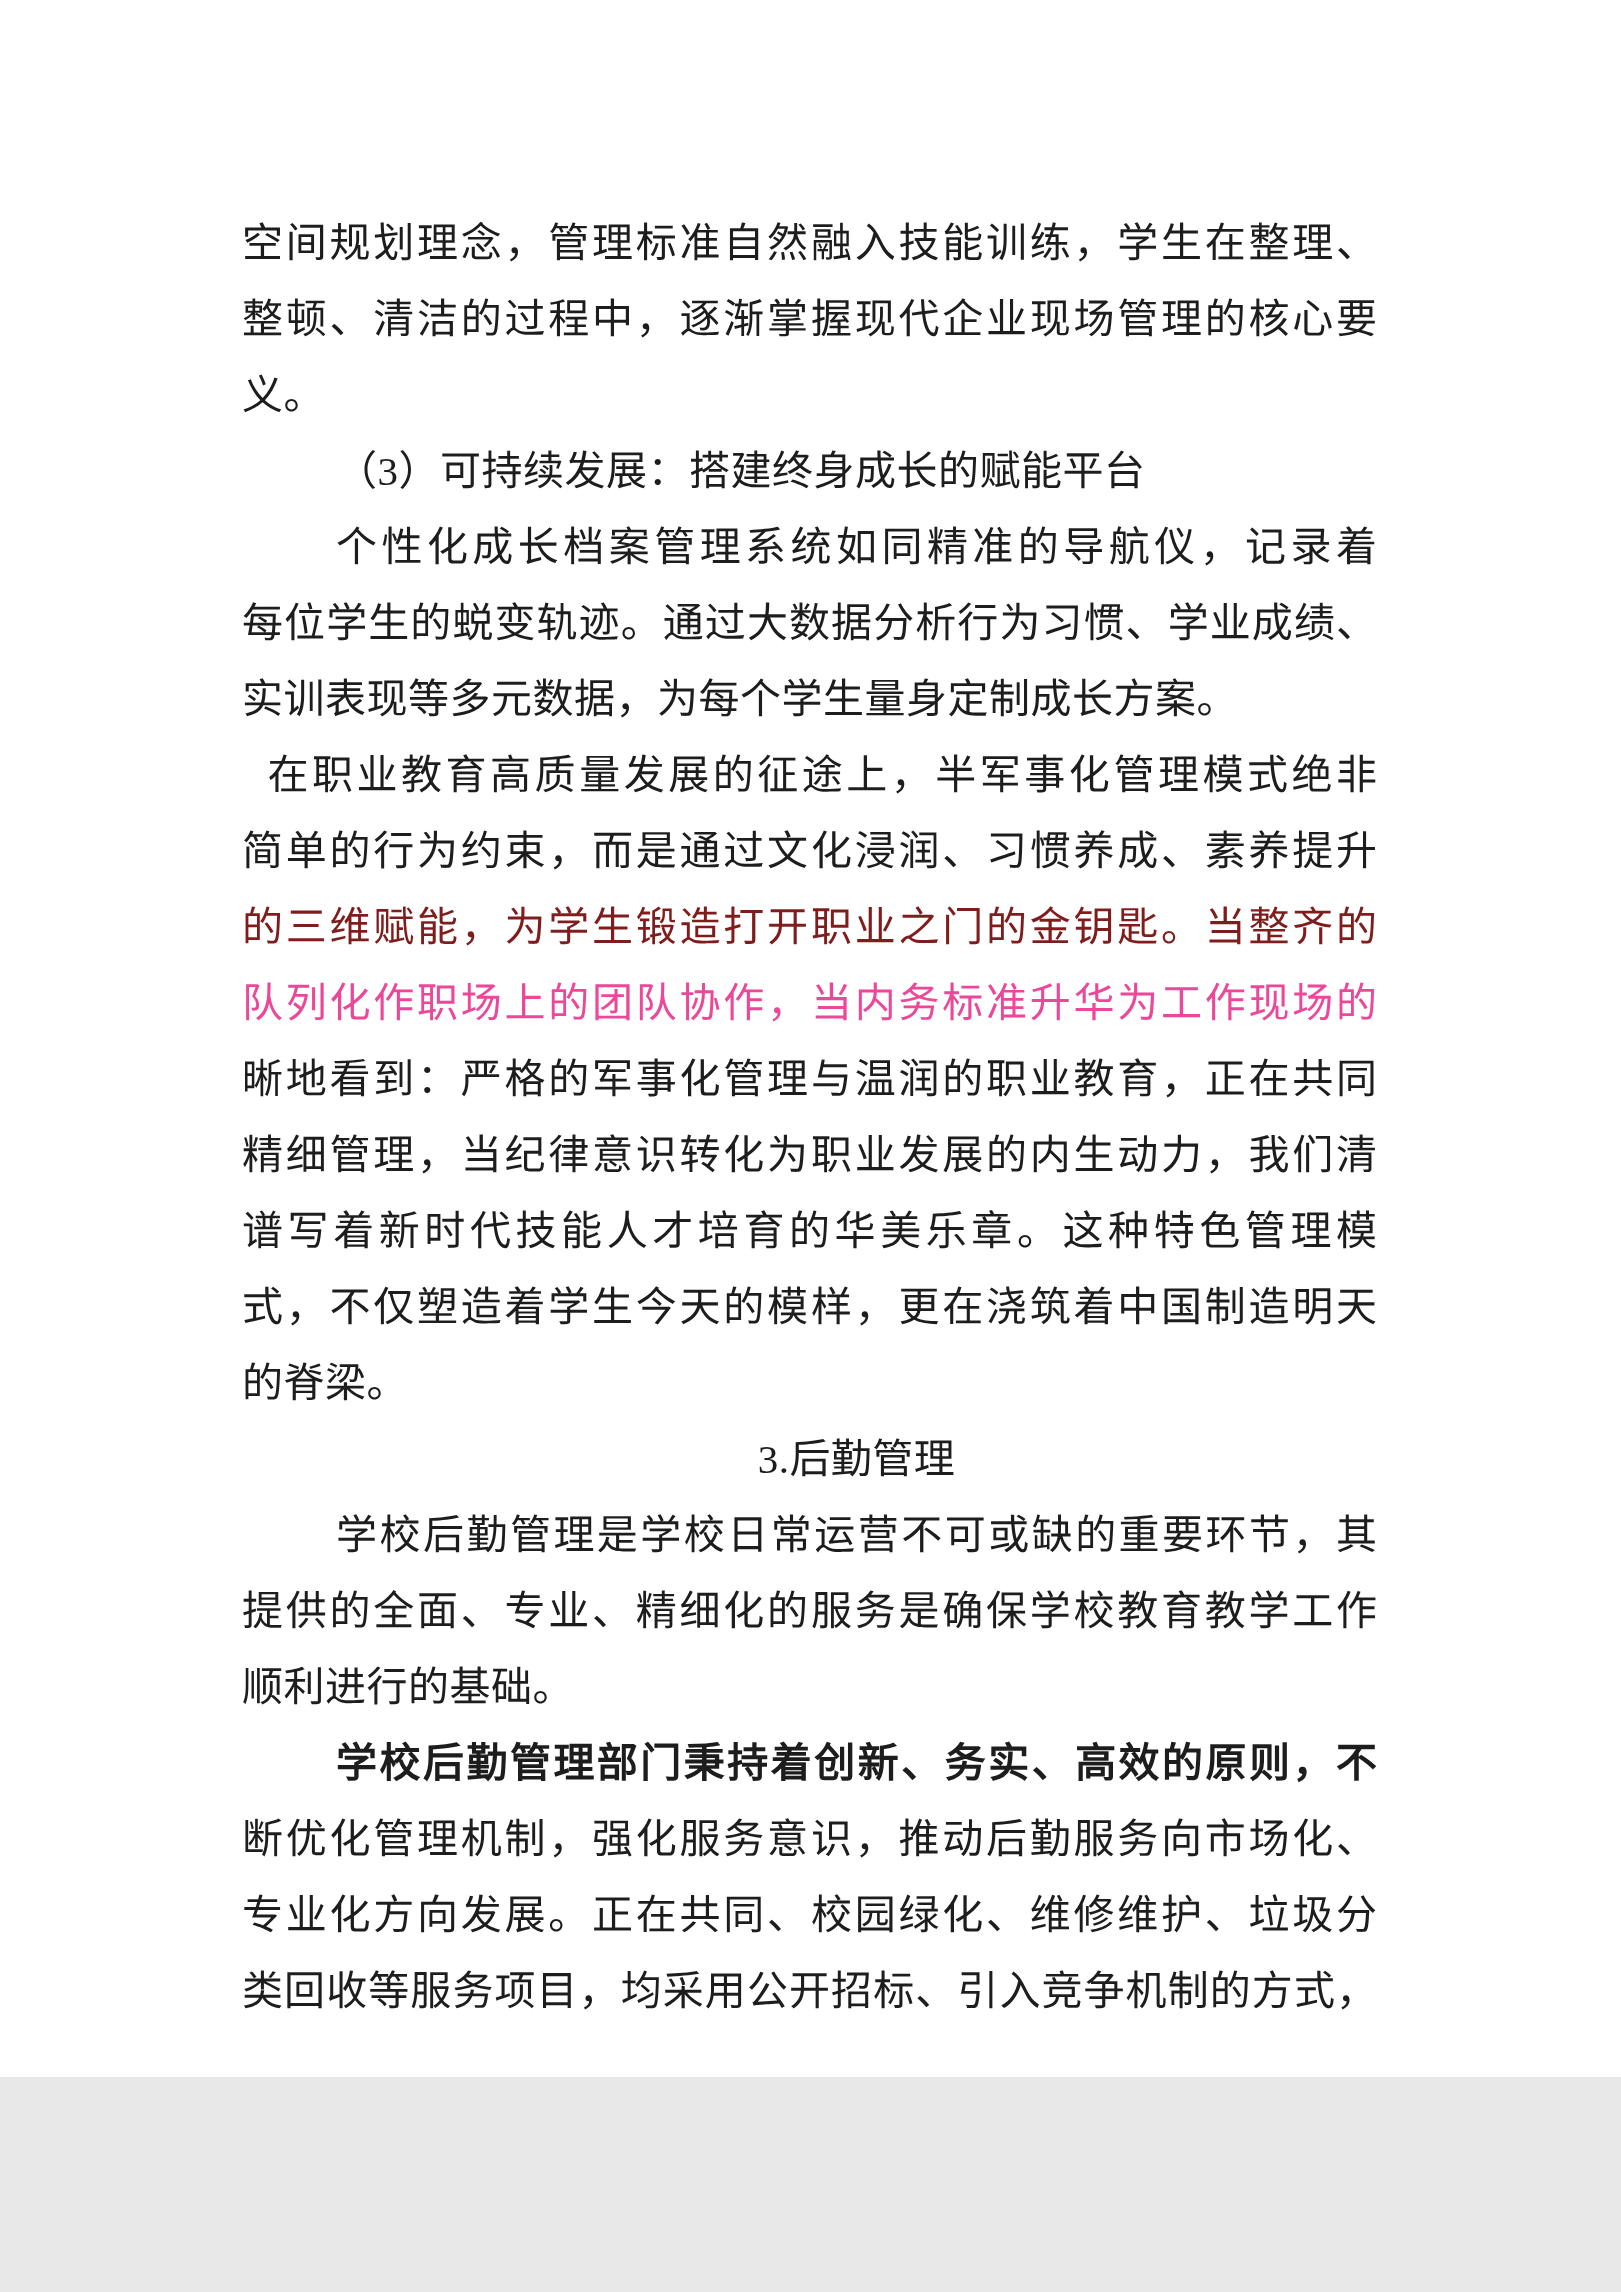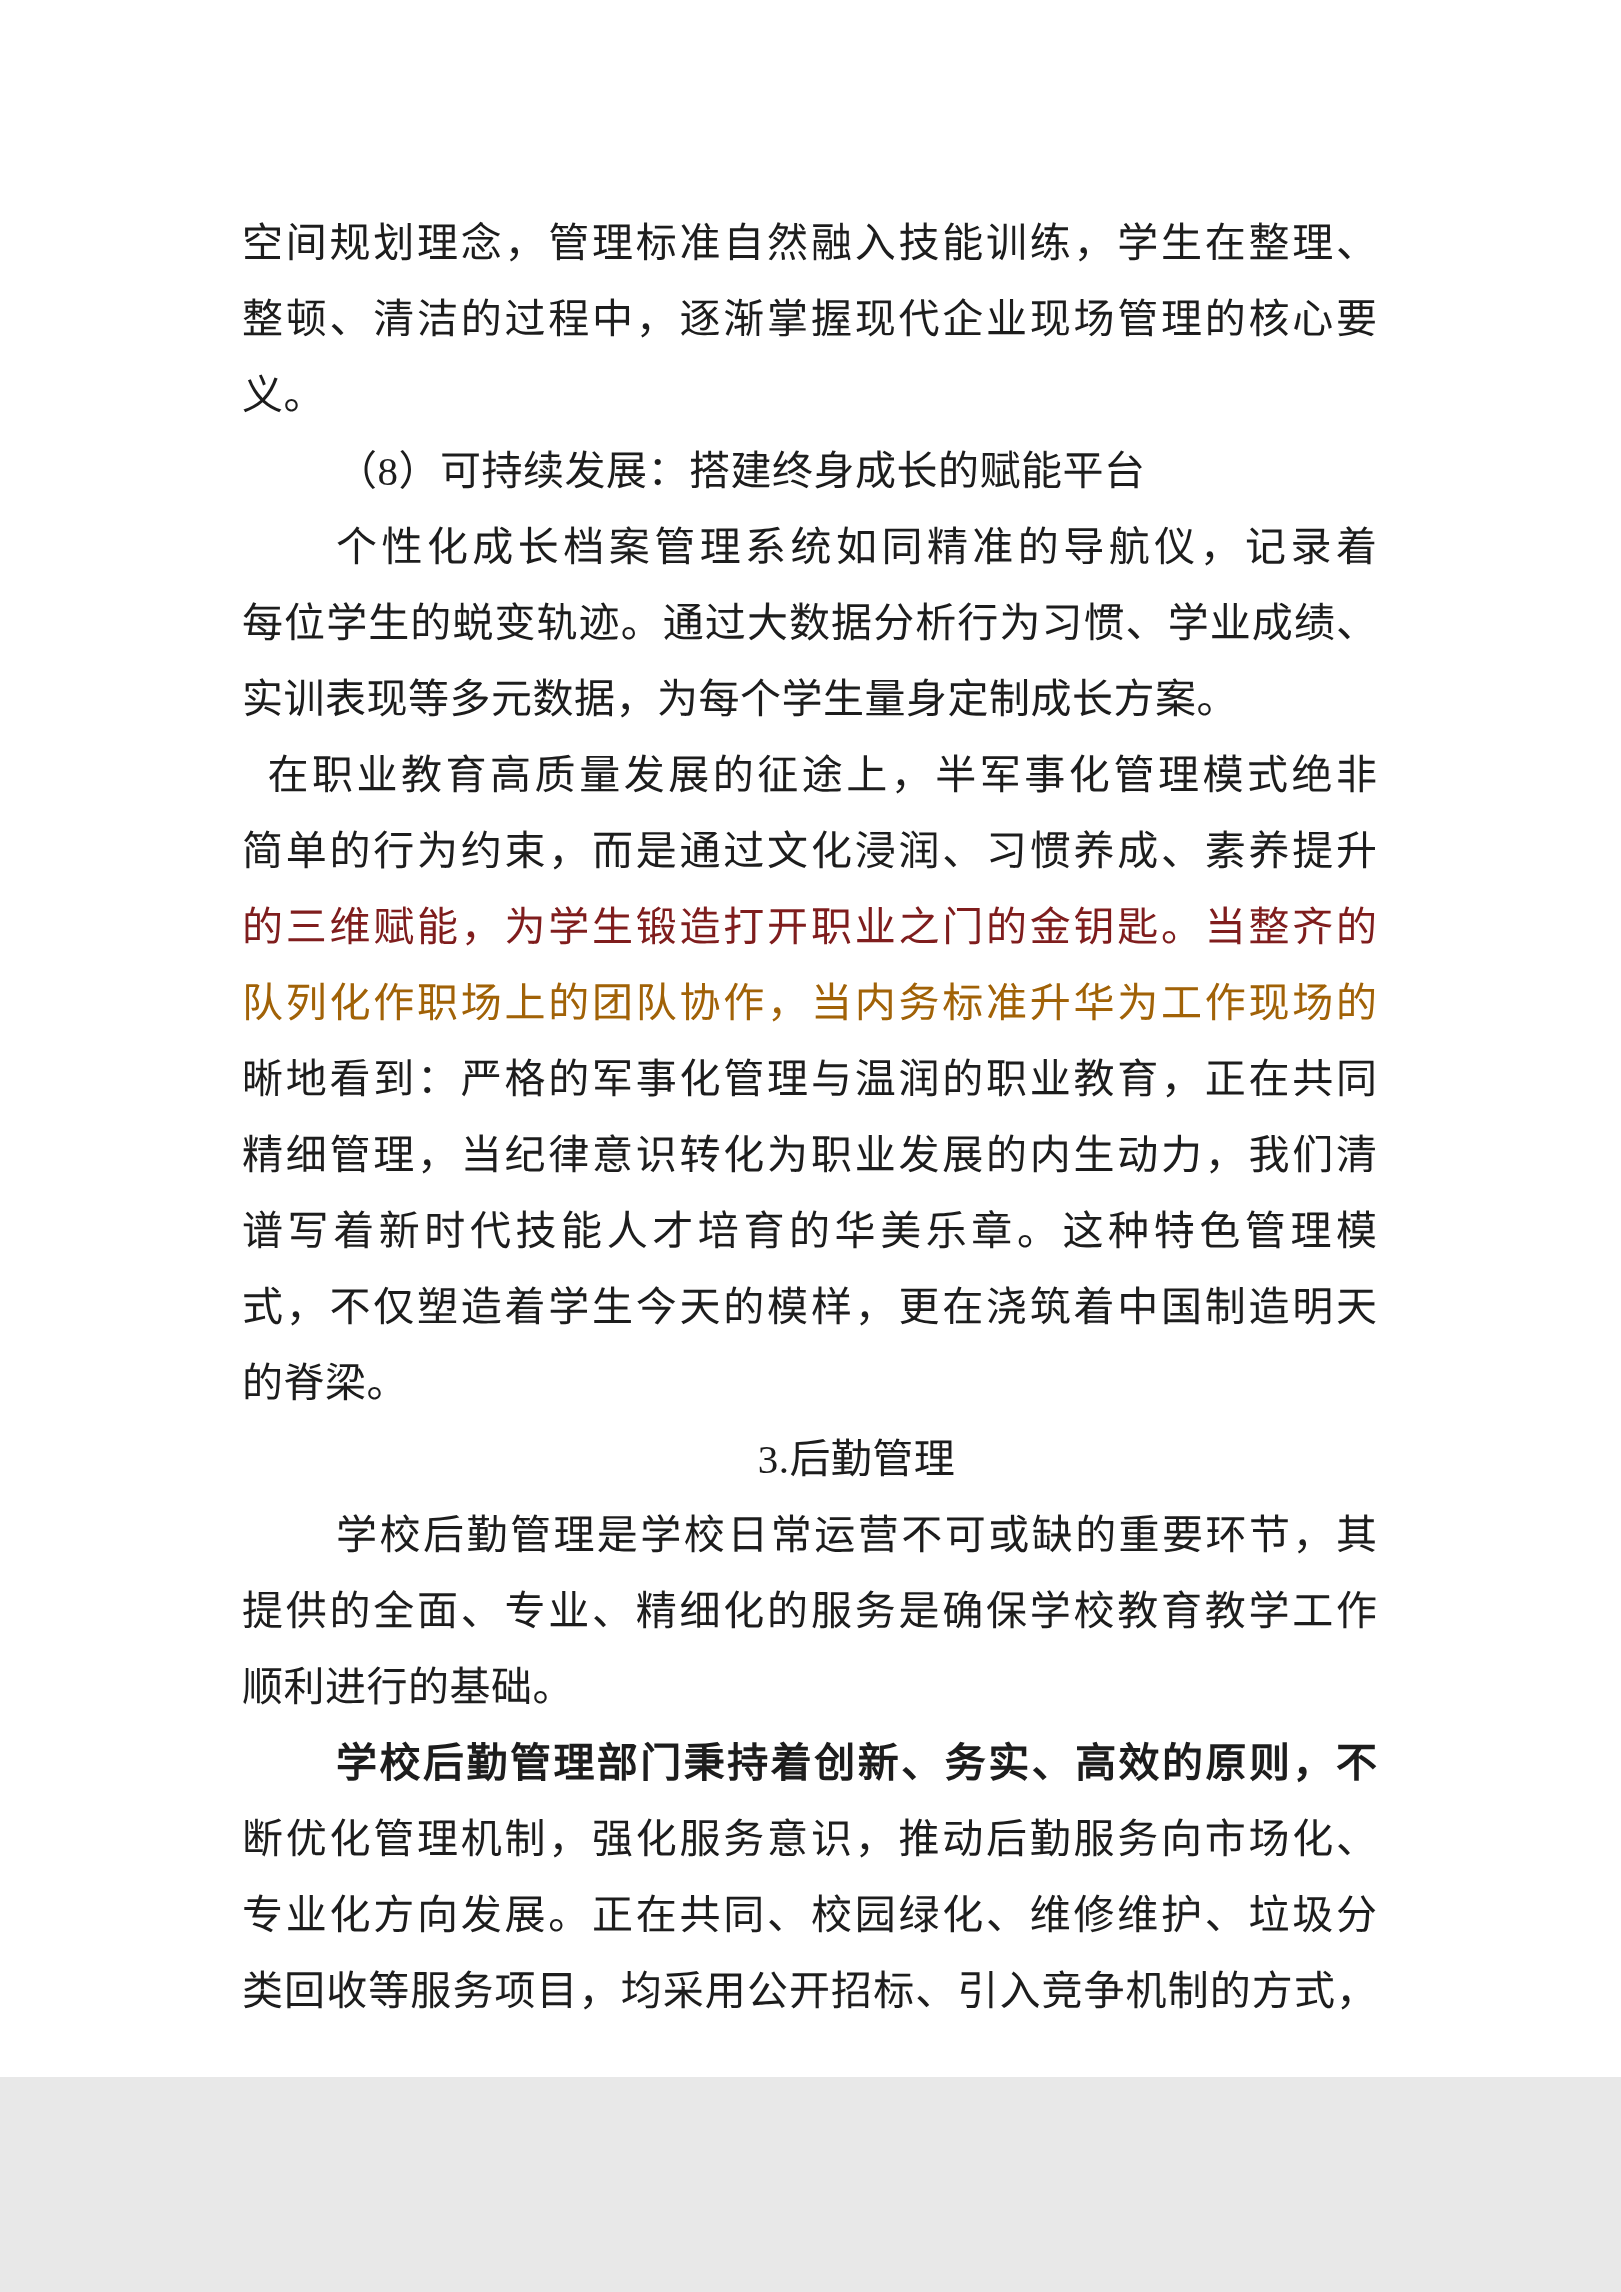--- a/index.html
+++ b/index.html
@@ -49,28 +49,28 @@
   }
 </style>
 </head>
 <body>
 
 <div class="page">
   <div class="text-block">
       <div class="line justify" style="text-indent: 0px; color: rgb(29, 29, 29);">空间规划理念，管理标准自然融入技能训练，学生在整理、</div>
       <div class="line justify" style="text-indent: 0px; color: rgb(29, 29, 29);">整顿、清洁的过程中，逐渐掌握现代企业现场管理的核心要</div>
       <div class="line" style="text-indent: 0px; color: rgb(29, 29, 29);">义。</div>
-      <div class="line" style="text-indent: 94px; color: rgb(29, 29, 29);">（8）可持续发展：搭建终身成长的赋能平台</div>
+      <div class="line" style="text-indent: 94px; color: rgb(29, 29, 29);">（3）可持续发展：搭建终身成长的赋能平台</div>
       <div class="line justify" style="text-indent: 94px; color: rgb(29, 29, 29);">个性化成长档案管理系统如同精准的导航仪，记录着</div>
       <div class="line justify" style="text-indent: 0px; color: rgb(29, 29, 29);">每位学生的蜕变轨迹。通过大数据分析行为习惯、学业成绩、</div>
       <div class="line" style="text-indent: 0px; color: rgb(29, 29, 29);">实训表现等多元数据，为每个学生量身定制成长方案。</div>
       <div class="line justify" style="text-indent: 25.5px; color: rgb(29, 29, 29);">在职业教育高质量发展的征途上，半军事化管理模式绝非</div>
       <div class="line justify" style="text-indent: 0px; color: rgb(29, 29, 29);">简单的行为约束，而是通过文化浸润、习惯养成、素养提升</div>
       <div class="line justify" style="text-indent: 0px; color: #7f1d1d;">的三维赋能，为学生锻造打开职业之门的金钥匙。当整齐的</div>
-      <div class="line justify" style="text-indent: 0px; color: #a16207;">队列化作职场上的团队协作，当内务标准升华为工作现场的</div>
+      <div class="line justify" style="text-indent: 0px; color: #ec4899;">队列化作职场上的团队协作，当内务标准升华为工作现场的</div>
       <div class="line justify" style="text-indent: 0px; color: rgb(29, 29, 29);">晰地看到：严格的军事化管理与温润的职业教育，正在共同</div>
       <div class="line justify" style="text-indent: 0px; color: rgb(29, 29, 29);">精细管理，当纪律意识转化为职业发展的内生动力，我们清</div>
       <div class="line justify" style="text-indent: 0px; color: rgb(29, 29, 29);">谱写着新时代技能人才培育的华美乐章。这种特色管理模</div>
       <div class="line justify" style="text-indent: 0px; color: rgb(29, 29, 29);">式，不仅塑造着学生今天的模样，更在浇筑着中国制造明天</div>
       <div class="line" style="text-indent: 0px; color: rgb(29, 29, 29);">的脊梁。</div>
       <div class="line" style="text-indent: 94px; color: rgb(29, 29, 29); text-align: center;">3.后勤管理</div>
       <div class="line justify" style="text-indent: 94px; color: rgb(29, 29, 29);">学校后勤管理是学校日常运营不可或缺的重要环节，其</div>
       <div class="line justify" style="text-indent: 0px; color: rgb(29, 29, 29);">提供的全面、专业、精细化的服务是确保学校教育教学工作</div>
       <div class="line" style="text-indent: 0px; color: rgb(29, 29, 29);">顺利进行的基础。</div>
       <div class="line justify" style="text-indent: 94px; color: rgb(29, 29, 29); font-weight: bold;">学校后勤管理部门秉持着创新、务实、高效的原则，不</div>

